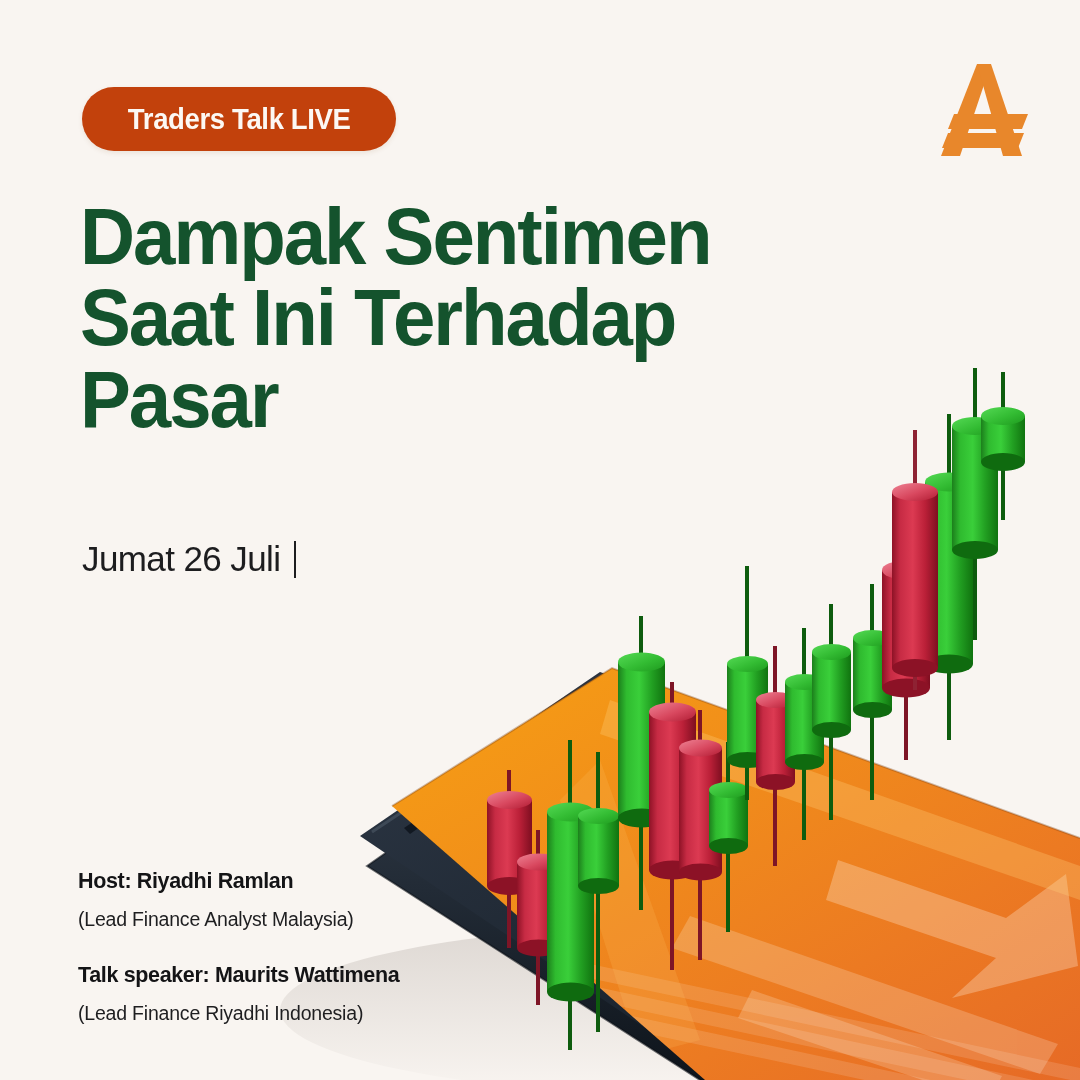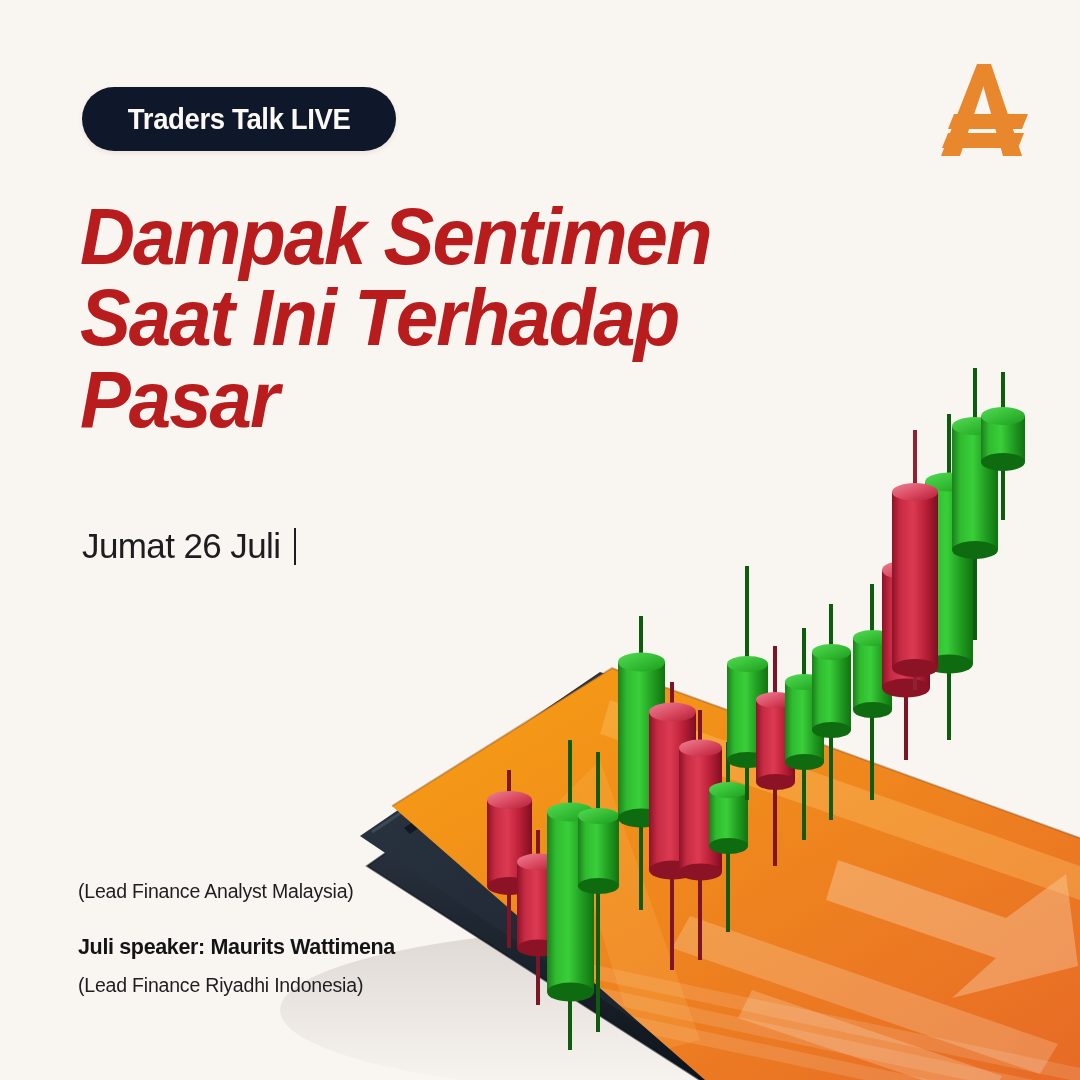--- a/index.html
+++ b/index.html
@@ -18,43 +18,42 @@
   }
 
   
   .logo { position:absolute; left:930px; top:58px; width:106px; height:104px; }
 
   
   .badge {
     position:absolute; left:82px; top:87px;
     height:64px; padding:0 40px;
     display:flex; align-items:center; justify-content:center;
-    background:#0f172a; border-radius:34px;
+    background:#c2410c; border-radius:34px;
     box-shadow:0 2px 5px rgba(120,70,20,.10);
   }
   .badge-label {
     color:#FCF8F4; font-size:29px; font-weight:bold;
     letter-spacing:-0.4px; white-space:nowrap;
     transform:scaleX(.95); transform-origin:center;
   }
 
   
   .headline {
     position:absolute; left:80px; top:196px;
     width:720px;
-    color:#b91c1c;
+    color:#14532d;
     font-size:79px; font-weight:bold; line-height:1.03;
     letter-spacing:-2.1px;
-    font-style:italic;
   }
   .headline span { display:block; transform:scaleX(.965); transform-origin:left center; }
 
   
   .dateline {
-    position:absolute; left:82px; top:526px;
+    position:absolute; left:82px; top:539px;
     color:#1D1D1F; font-size:35px; font-weight:400;
     letter-spacing:-0.6px; white-space:nowrap;
     display:flex; align-items:center; gap:14px;
   }
   .date-sep { display:inline-block; width:2px; height:37px; background:#1D1D1F; }
 
   
   .credits { position:absolute; left:78px; top:868px; width:470px; z-index:40; }
   .credit-block + .credit-block { margin-top:30px; }
   .credit-name { color:#141416; font-size:21.5px; font-weight:bold; letter-spacing:-0.35px; line-height:1.3; }
@@ -322,21 +321,22 @@
     <span>Pasar</span>
   </h1>
 
   <div class="dateline">
     <span>Jumat 26 Juli</span>
     <i class="date-sep"></i>
   </div>
 
   <div class="credits">
     <div class="credit-block">
+      <div class="credit-name">Host: Riyadhi Ramlan</div>
       <div class="credit-role">(Lead Finance Analyst Malaysia)</div>
     </div>
     <div class="credit-block">
-      <div class="credit-name">Juli speaker: Maurits Wattimena</div>
+      <div class="credit-name">Talk speaker: Maurits Wattimena</div>
       <div class="credit-role">(Lead Finance Riyadhi Indonesia)</div>
     </div>
   </div>
 
 </div>
 
 </body></html>

